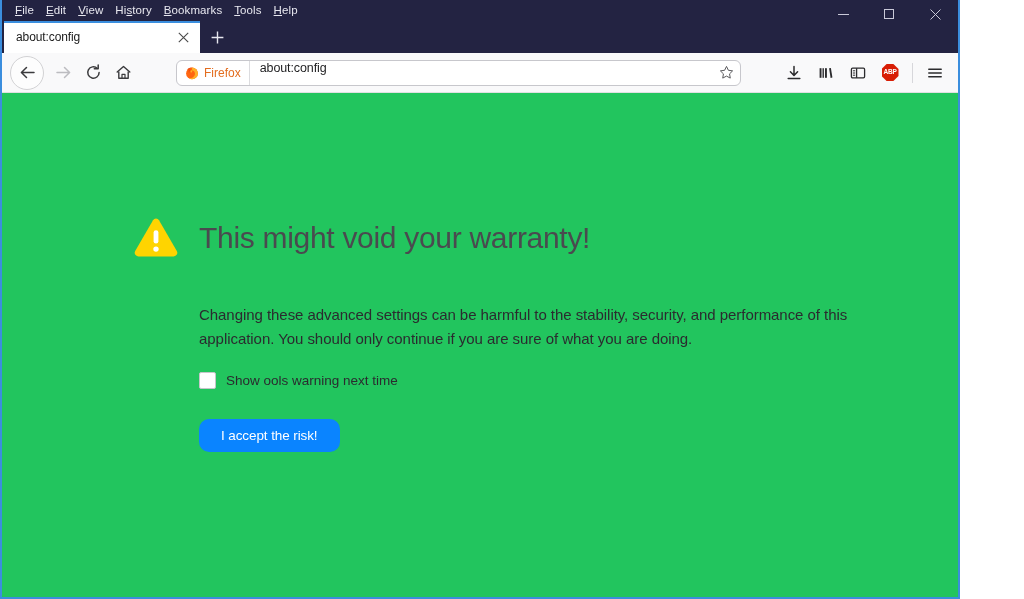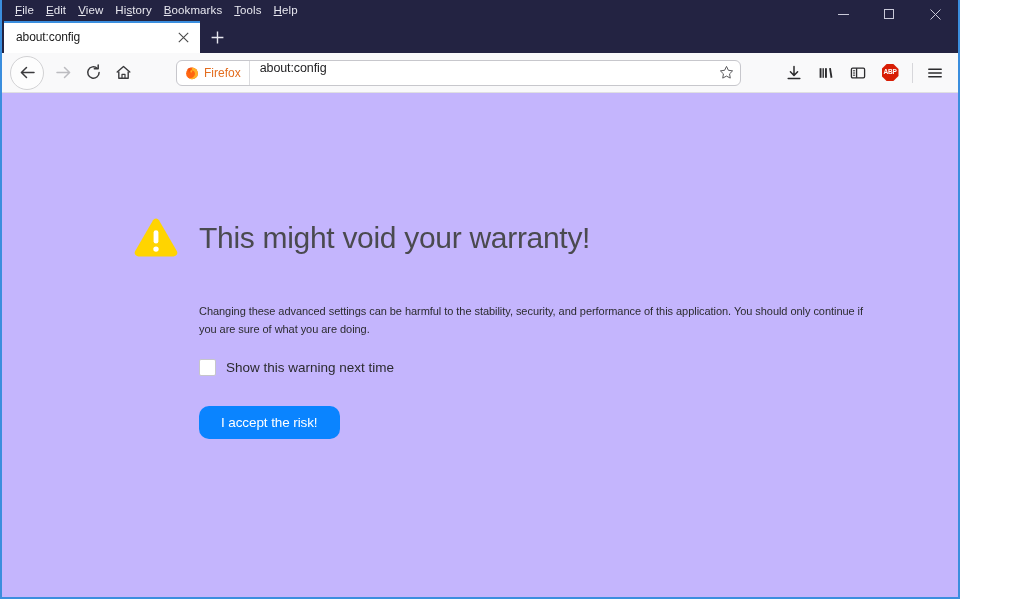--- a/index.html
+++ b/index.html
@@ -252,21 +252,21 @@
     font-size: 6.5px;
     font-weight: bold;
     color: #ffffff;
     letter-spacing: -0.2px;
     line-height: 1;
   }
 
   
   #content {
     flex: 1 1 auto;
-    background: #c4b5fd;
+    background: #22c55e;
     overflow: hidden;
     position: relative;
   }
   #warning-block {
     position: absolute;
     left: 131px;
     top: 124px;
     width: 760px;
   }
   #warning-head {
@@ -282,21 +282,21 @@
   #warning-title {
     font-size: 30px;
     color: #4a4a4f;
     font-weight: normal;
     margin: 0;
     letter-spacing: -0.3px;
   }
   #warning-body {
     margin: 44px 0 0 66px;
     width: 678px;
-    font-size: 11px;
+    font-size: 15px;
     line-height: 1.62;
     color: #2b2b2f;
     letter-spacing: -0.05px;
   }
   #checkbox-row {
     margin: 20px 0 0 66px;
     display: flex;
     align-items: center;
     gap: 10px;
   }
@@ -472,21 +472,21 @@
           <rect x="20.6" y="13.2" width="4.8" height="13.4" rx="2.4" fill="#ffffff"></rect>
           <circle cx="23" cy="32.1" r="2.7" fill="#ffffff"></circle>
         </svg>
         <h1 id="warning-title">This might void your warranty!</h1>
       </div>
 
       <p id="warning-body">Changing these advanced settings can be harmful to the stability, security, and performance of this application. You should only continue if you are sure of what you are doing.</p>
 
       <div id="checkbox-row">
         <div id="warning-checkbox"></div>
-        <span id="checkbox-label">Show this warning next time</span>
+        <span id="checkbox-label">Show ools warning next time</span>
       </div>
 
       <button id="accept-button">I accept the risk!</button>
 
     </div>
   </div>
 
 </div>
 
 </body></html>

